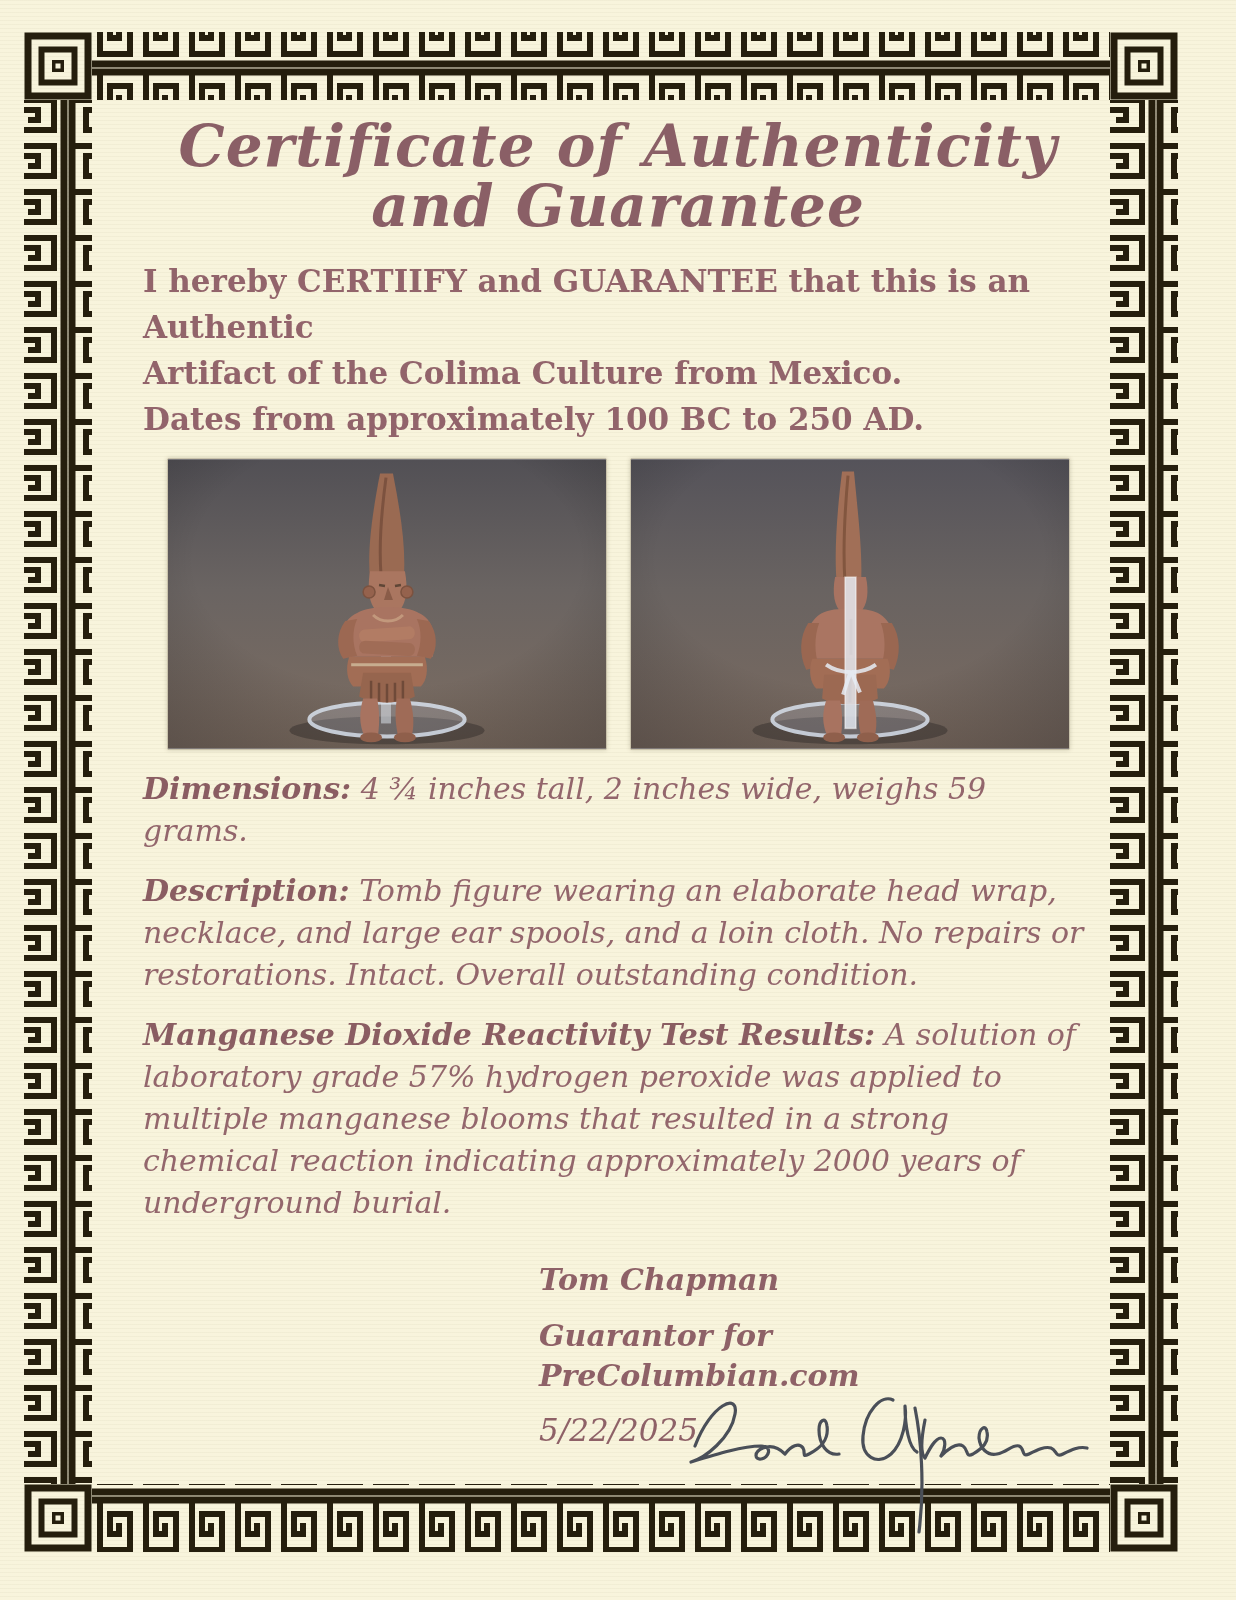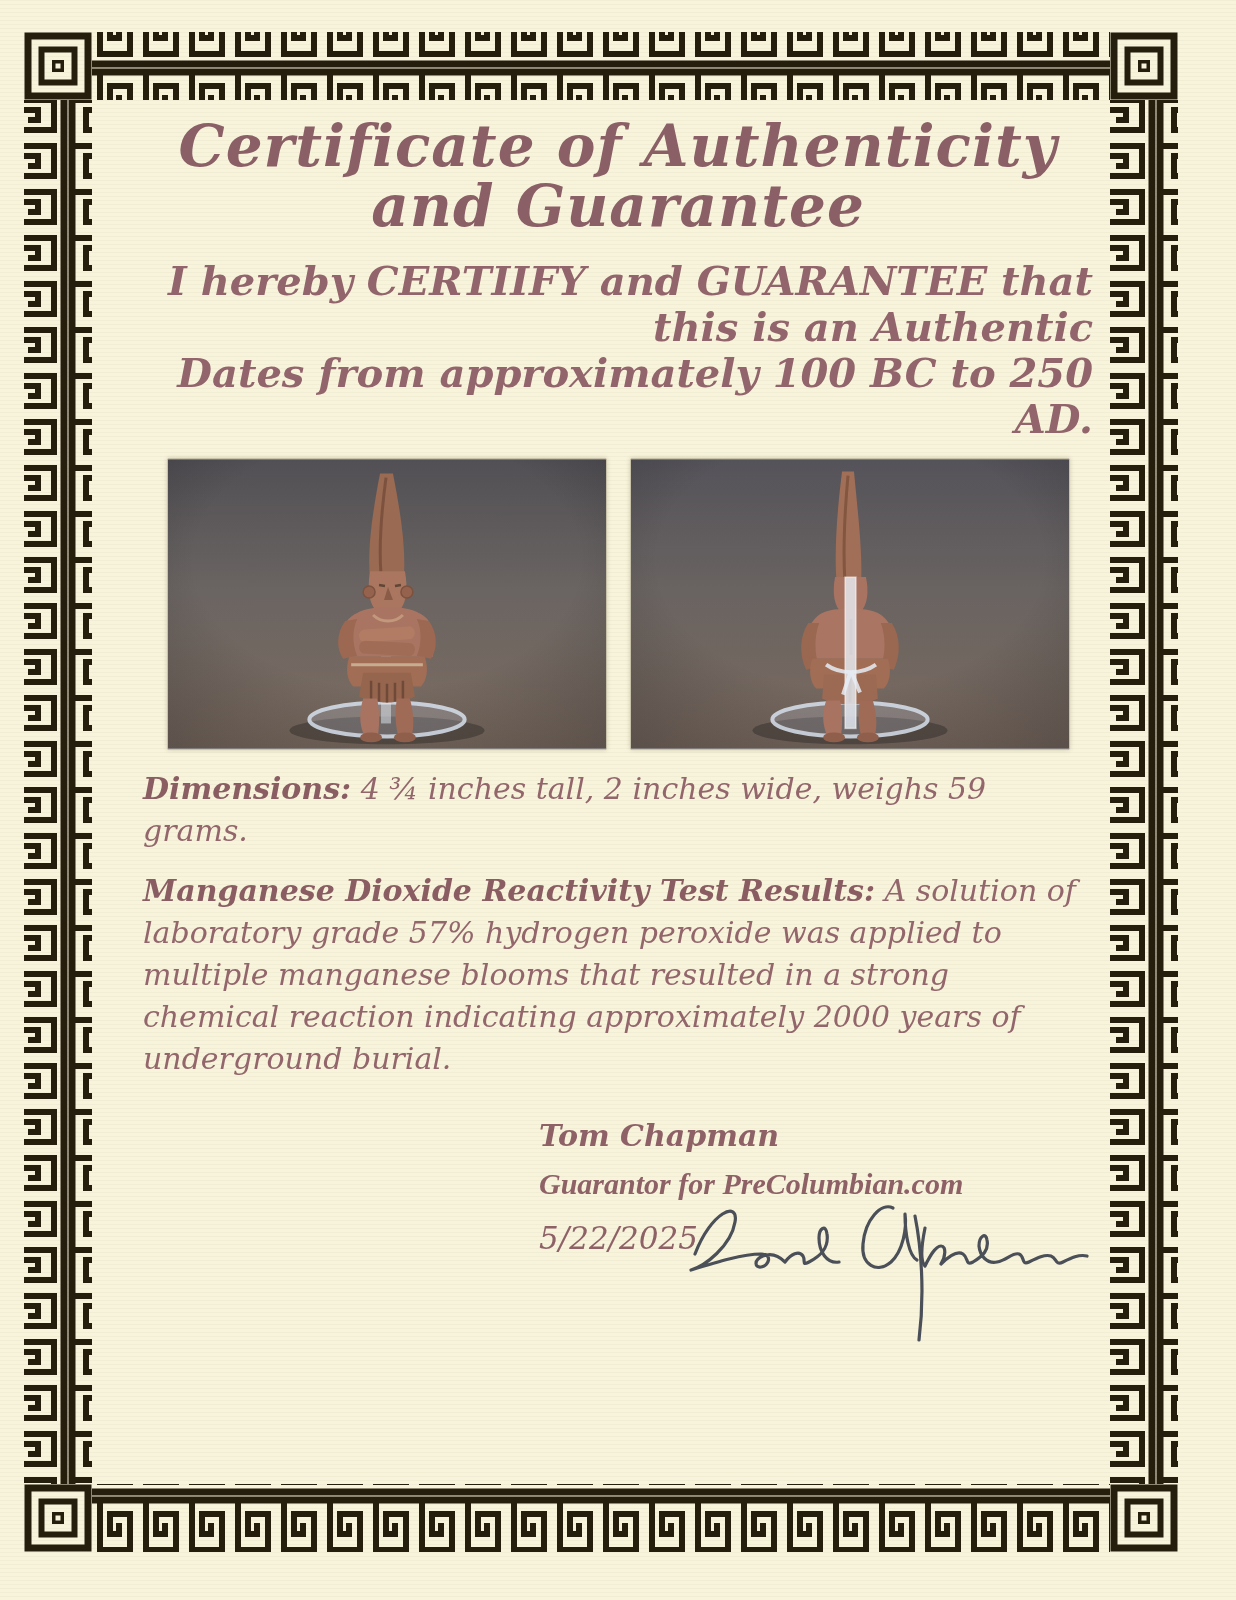--- a/index.html
+++ b/index.html
@@ -21,34 +21,34 @@
     position:absolute;left:143px;top:0;width:950px;
     color:#8f6168;
   }
   .title{
     margin:116px 0 0 0;
     font-size:58px;line-height:60px;
     font-style:italic;font-weight:bold;
     text-align:center;color:#8a5f66;
     letter-spacing:1px;
   }
-  .statement{margin-top:22px;text-align:right;
-    font-size:40px;line-height:46px;font-style:italic;font-weight:bold;color:#92646b;}
+  .statement{margin-top:22px;text-align:left;
+    font-size:31px;line-height:46px;font-weight:bold;color:#92646b;}
   .photos{margin-top:16px;display:flex;justify-content:center;gap:23px;}
   .photo{
     width:438px;height:290px;border:1px solid #c9c2ab;border-radius:2px;
     overflow:hidden;box-shadow:inset 0 0 0 2px rgba(255,255,255,0.35), 0 0 4px rgba(90,80,50,0.25);
     background:#5a5759;
   }
   .sec{margin:18px 8px 0 0;font-size:30px;line-height:42px;font-style:italic;color:#93666c;width:945px;}
   .sec .lbl{font-weight:bold;color:#8a5d62;}
   .sigblock{margin-top:26px;margin-left:396px;font-style:italic;font-weight:bold;
     font-size:30px;color:#8e6167;}
   .sig-name{line-height:40px;margin-top:36px;}
-  .sig-org{margin-top:8px;line-height:40px;font-family:Liberation Serif, serif;}
+  .sig-org{margin-top:16px;line-height:40px;}
   .dateline{margin-top:16px;position:relative;font-weight:normal;font-size:31px;height:58px;}
   .date-text{font-style:italic;color:#8e6167;}
   .sig-overlay{position:absolute;left:138px;top:-58px;overflow:visible;pointer-events:none;}
 </style>
 </head>
 <body>
 
 <div class="page">
 
   <svg class="border-svg" width="1236" height="1600" viewBox="0 0 1236 1600">
@@ -77,20 +77,21 @@
     <use href="#gkCorner" x="24" y="1484"></use>
     <use href="#gkCorner" x="1110" y="1484"></use>
   </svg>
 
   <div class="content">
 
     <h1 class="title">Certificate of Authenticity and Guarantee</h1>
 
     <div class="statement">
       <div>I hereby CERTIIFY and GUARANTEE that this is an Authentic</div>
+      <div>Artifact of the Colima Culture from Mexico.</div>
       <div>Dates from approximately 100 BC to 250 AD.</div>
     </div>
 
     <div class="photos">
 
       <div class="photo">
         <svg width="438" height="290" viewBox="0 0 440 290">
           <defs>
             <linearGradient id="pbgA" x1="0" y1="0" x2="0" y2="1">
               <stop offset="0" stop-color="#525055"></stop>
@@ -165,20 +166,21 @@
           <path d="M196,242 C192,255 192,266 197,277 L211,277 C213,263 212,251 210,242 Z" fill="#a87360"></path>
           <path d="M230,242 C228,253 228,265 231,277 L245,277 C248,265 246,253 243,242 Z" fill="#9f6b57"></path>
           <ellipse cx="204" cy="279" rx="11" ry="5" fill="#8f5f4b"></ellipse>
           <ellipse cx="238" cy="279" rx="11" ry="5" fill="#8f5f4b"></ellipse>
         </svg>
       </div>
     </div>
 
     <p class="sec"><span class="lbl">Dimensions:</span> <span>4 ¾ inches tall, 2 inches wide, weighs 59  grams.</span></p>
 
+    <p class="sec"><span class="lbl">Description:</span> <span>Tomb figure wearing an elaborate head wrap, necklace, and large ear spools, and a loin cloth. No repairs or restorations. Intact. Overall outstanding condition.</span></p>
 
     <p class="sec"><span class="lbl">Manganese Dioxide Reactivity Test Results:</span> <span>A solution of laboratory grade 57% hydrogen peroxide was applied to multiple manganese blooms that resulted in a strong chemical reaction indicating approximately 2000 years of underground burial.</span></p>
 
 
     <div class="sigblock">
       <div class="sig-name">Tom Chapman</div>
       <div class="sig-org">Guarantor for PreColumbian.com</div>
       <div class="dateline">
         <span class="date-text">5/22/2025</span>
         <svg class="sig-overlay" width="470" height="200" viewBox="0 0 470 200">

